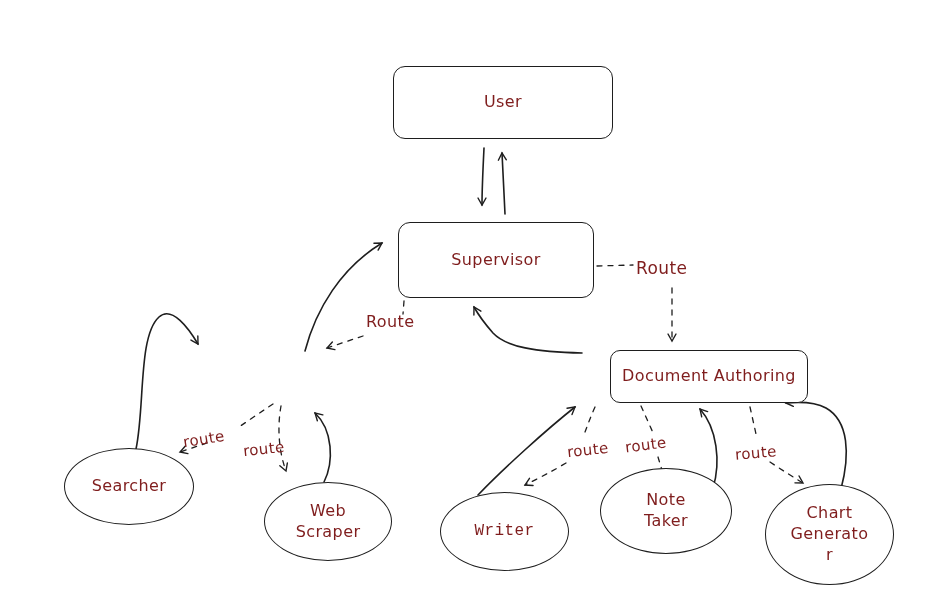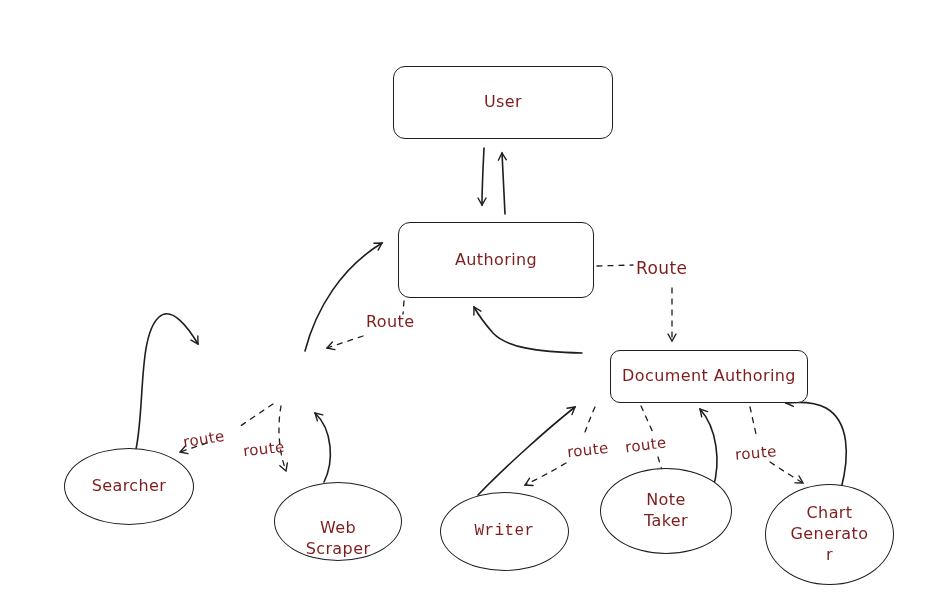--- a/index.html
+++ b/index.html
@@ -76,33 +76,33 @@
       <path d="M 750 407 L 756 434"></path>
       <path d="M 770 462 C 782 470 793 477 803 483" marker-end="url(#ah)"></path>
     </g>
   </svg>
 
   <div class="node box" style="left:393px;top:66px;width:220px;height:73px;">
     <span class="node-label cap">User</span>
   </div>
 
   <div class="node box" style="left:398px;top:222px;width:196px;height:76px;">
-    <span class="node-label cap">Authoring</span>
+    <span class="node-label cap">Supervisor</span>
   </div>
 
 
   <div class="node box" style="left:582px;top:350px;width:198px;height:53px;border-radius:10px;margin-left:28px;">
     <span class="node-label">Document Authoring</span>
   </div>
 
   <div class="node ellipse" style="left:64px;top:448px;width:130px;height:77px;">
     <span class="node-label">Searcher</span>
   </div>
 
-  <div class="node ellipse" style="left:274px;top:482px;width:128px;height:79px;align-items:flex-end;">
+  <div class="node ellipse" style="left:264px;top:482px;width:128px;height:79px;">
     <span class="node-label">Web
 Scraper</span>
   </div>
 
   <div class="node ellipse" style="left:440px;top:492px;width:129px;height:79px;font-family:Liberation Mono, monospace;">
     <span class="node-label">Writer</span>
   </div>
 
   <div class="node ellipse" style="left:600px;top:468px;width:132px;height:86px;">
     <span class="node-label">Note

